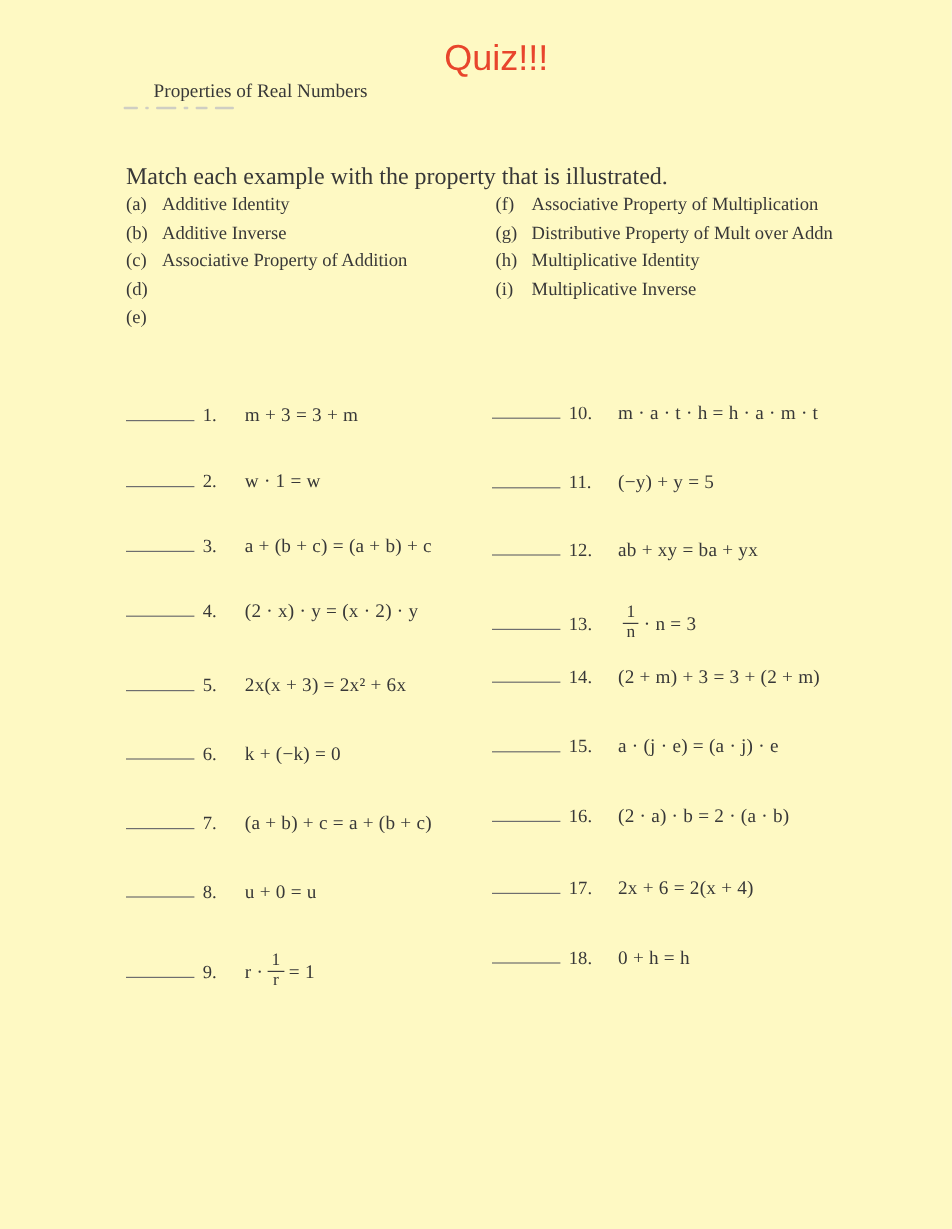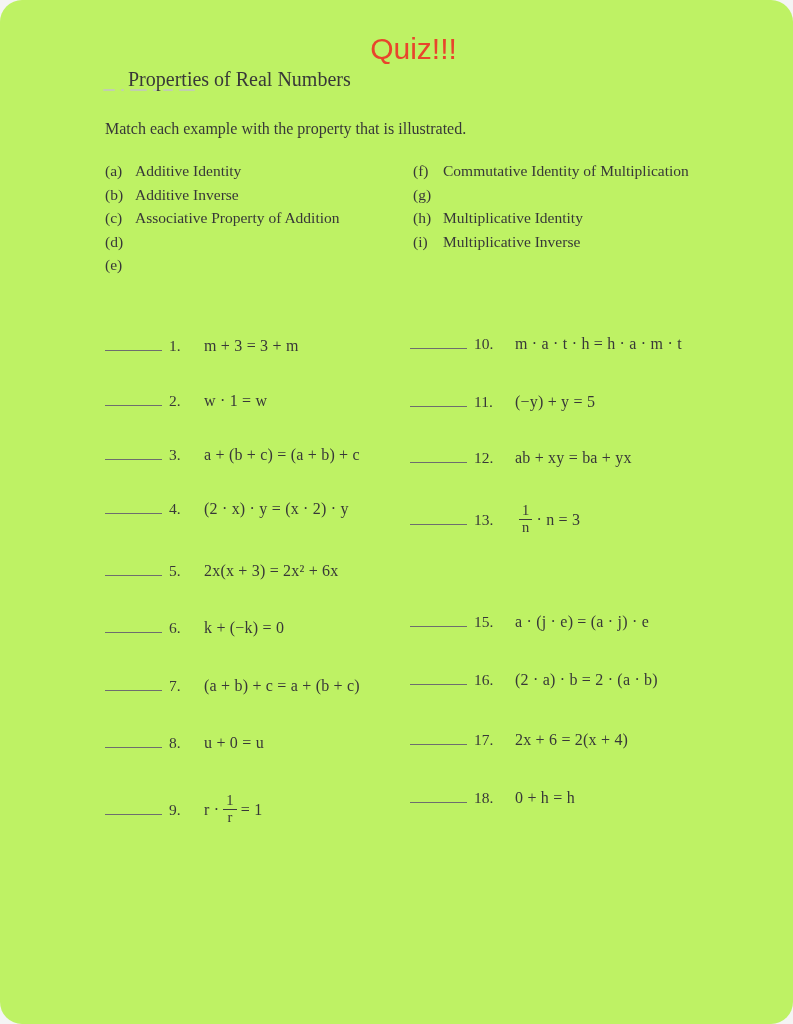--- a/index.html
+++ b/index.html
@@ -6,48 +6,47 @@
   body{
     width:793px;height:1024px;
     background:#f4f4f4;
     font-family:"Liberation Serif", serif;
     color:#383838;
     position:relative;
     overflow:hidden;
   }
   .page{
     position:absolute;inset:0;
-    background:#bef264;
-    border-radius:22px;
+    background:#fef9c3;
   }
   
   .quiz-title{
     position:absolute;top:33px;left:0;right:0;
     text-align:center;
     padding-left:34px;
     font-family:"Liberation Sans", sans-serif;
     font-size:30px;
     line-height:1.05;
   }
   
   .doc-heading{
     position:absolute;top:68px;left:128px;
-    font-size:20px;
+    font-size:16px;
   }
   
   .clipped-line{
     position:absolute;top:89px;left:103px;width:150px;height:4px;
   }
   .clipped-line i{
     display:inline-block;height:2px;background:#c3c3c3;vertical-align:top;
     margin-right:6px;border-radius:1px;opacity:.8;
   }
   .instructions{
-    position:absolute;top:120px;left:105px;
-    font-size:16px;
+    position:absolute;top:136px;left:105px;
+    font-size:20px;
   }
   
   .plist{
     position:absolute;top:159px;
     font-size:15.5px;line-height:23.6px;
   }
   .plist.left{left:105px;}
   .plist.right{left:413px;}
   .pitem{display:flex;}
   .pkey{width:30px;flex:none;}
@@ -108,24 +107,25 @@
       <span class="pkey">(d)</span>
     </div>
     <div class="pitem">
       <span class="pkey">(e)</span>
     </div>
   </div>
 
   <div class="plist right">
     <div class="pitem">
       <span class="pkey">(f)</span>
-      <span>Commutative Identity of Multiplication</span>
+      <span>Associative Property of Multiplication</span>
     </div>
     <div class="pitem">
       <span class="pkey">(g)</span>
+      <span>Distributive Property of Mult over Addn</span>
     </div>
     <div class="pitem">
       <span class="pkey">(h)</span>
       <span>Multiplicative Identity</span>
     </div>
     <div class="pitem">
       <span class="pkey">(i)</span>
       <span>Multiplicative Inverse</span>
     </div>
   </div>
@@ -193,20 +193,25 @@
     <span class="qnum w2">12.</span>
     <span class="expr roman">ab + xy = ba + yx</span>
   </div>
   <div class="qrow" style="left:410px;top:505px">
     <span class="blank"></span>
     <span class="qnum w2">13.</span>
     <span class="expr italic">
       <span></span><span class="frac"><span class="fn">1</span><span class="fd">n</span></span><span>· n = 3</span>
     </span>
   </div>
+  <div class="qrow" style="left:410px;top:555px">
+    <span class="blank"></span>
+    <span class="qnum w2">14.</span>
+    <span class="expr italic">(2 + m) + 3 = 3 + (2 + m)</span>
+  </div>
   <div class="qrow" style="left:410px;top:613px">
     <span class="blank"></span>
     <span class="qnum w2">15.</span>
     <span class="expr italic">a · (j · e) = (a · j) · e</span>
   </div>
   <div class="qrow" style="left:410px;top:671px">
     <span class="blank"></span>
     <span class="qnum w2">16.</span>
     <span class="expr italic">(2 · a) · b = 2 · (a · b)</span>
   </div>

